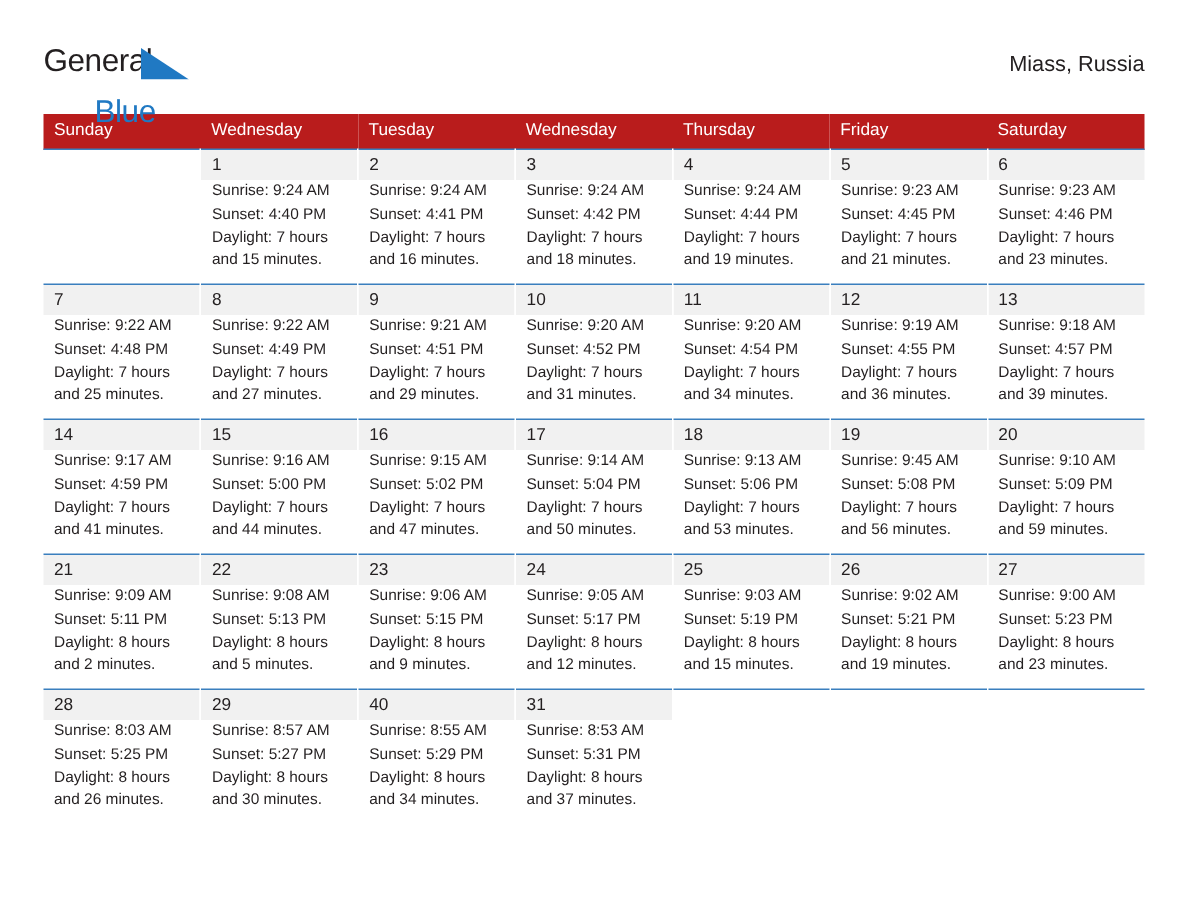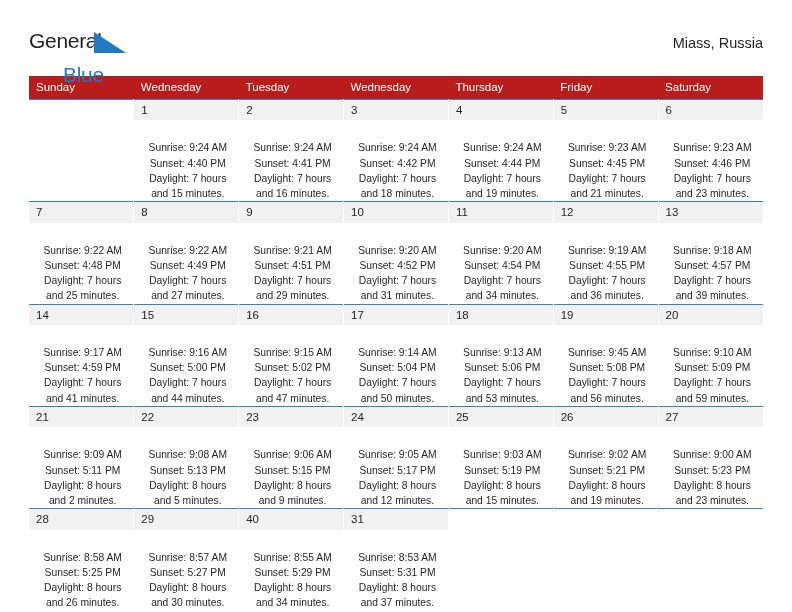--- a/index.html
+++ b/index.html
@@ -118,25 +118,24 @@
     font-size: 11.5px;
     color: #231f20;
     padding: 3px 0 3px 7px;
     line-height: 1.25;
     min-height: 13px;
   }
   .cell-empty .daynum {
     background: #ffffff;
   }
   .info {
-    padding: 20px 4px 0 7px;
+    padding: 0 4px 0 7px;
     font-size: 10.3px;
     line-height: 1.48;
     color: #231f20;
-    text-align: center;
   }
   .info div { white-space: nowrap; }
 </style>
 </head>
 <body>
 
 <div class="page">
 
   <div class="header">
 
@@ -477,21 +476,21 @@
                 <div>and 23 minutes.</div>
               </div>
             </div>
           </td>
         </tr>
         <tr>
           <td class="cell">
             <div class="cell-inner">
               <div class="daynum">28</div>
               <div class="info">
-                <div>Sunrise: 8:58 AM</div>
+                <div>Sunrise: 8:03 AM</div>
                 <div>Sunset: 5:25 PM</div>
                 <div>Daylight: 8 hours</div>
                 <div>and 26 minutes.</div>
               </div>
             </div>
           </td>
           <td class="cell">
             <div class="cell-inner">
               <div class="daynum">29</div>
               <div class="info">

